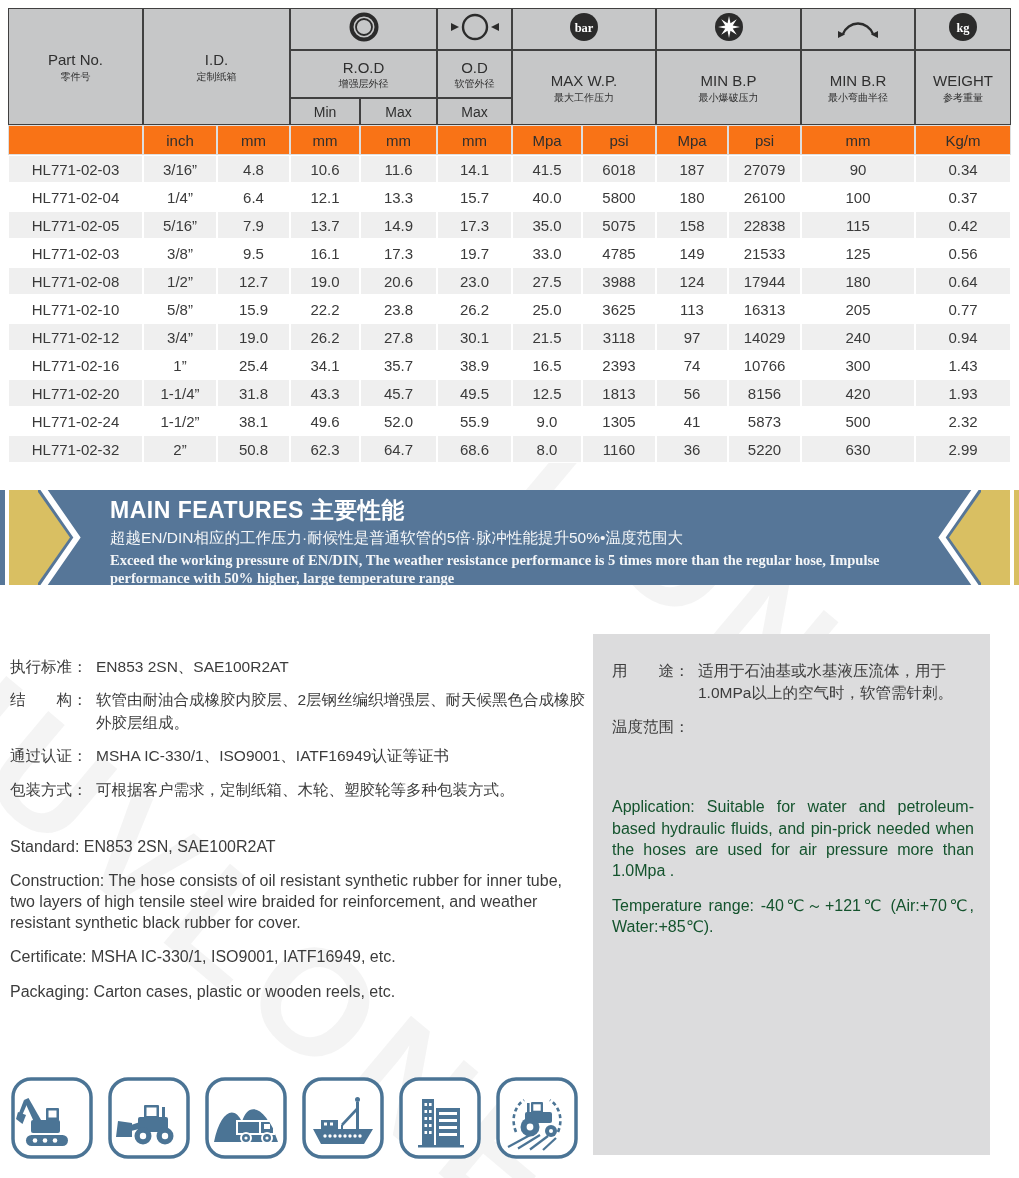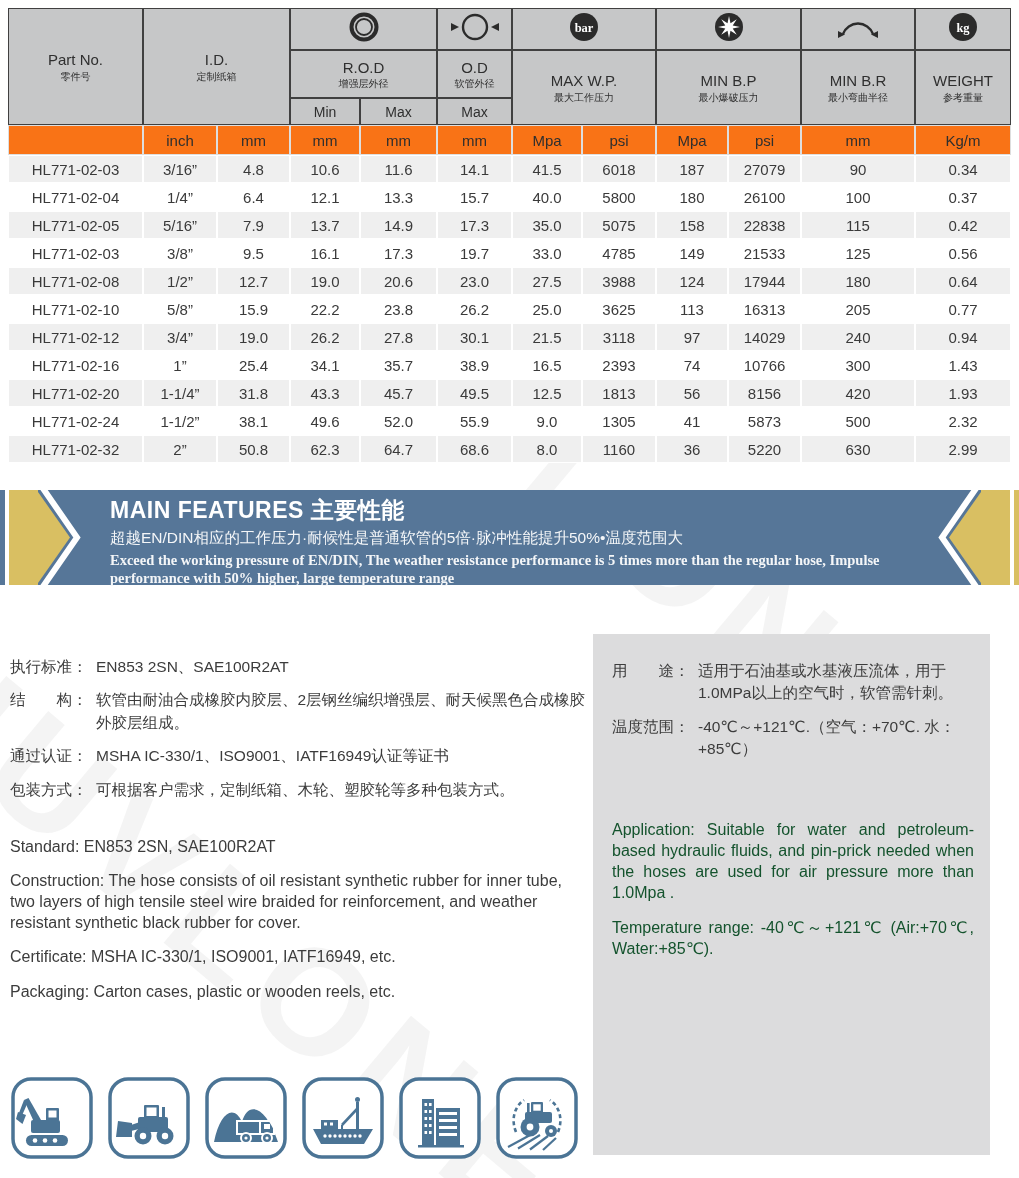--- a/index.html
+++ b/index.html
@@ -372,21 +372,20 @@
     <p>Packaging: Carton cases, plastic or wooden reels, etc.</p>
   </div>
 
   <div class="gray-panel">
     <div class="spec-line">
       <span class="spec-label">用　　途：</span>
       <span class="spec-text">适用于石油基或水基液压流体，用于1.0MPa以上的空气时，软管需针刺。</span>
     </div>
     <div class="spec-line">
       <span class="spec-label">温度范围：</span>
-      <span class="spec-text">-40℃～+121℃.（空气：+70℃. 水：+85℃）</span>
     </div>
     <div class="usage-en">
       <p>Application: Suitable for water and petroleum-based hydraulic fluids, and pin-prick needed when the hoses are used for air pressure more than 1.0Mpa .</p>
       <p>Temperature range: -40℃～+121℃ (Air:+70℃, Water:+85℃).</p>
     </div>
   </div>
 
   <div class="app-icons">
     <svg class="app-icon" viewBox="0 0 84 84">
       <rect x="3" y="3" width="78" height="78" rx="18" fill="#fff" stroke="#4b7495" stroke-width="3.5"></rect>

